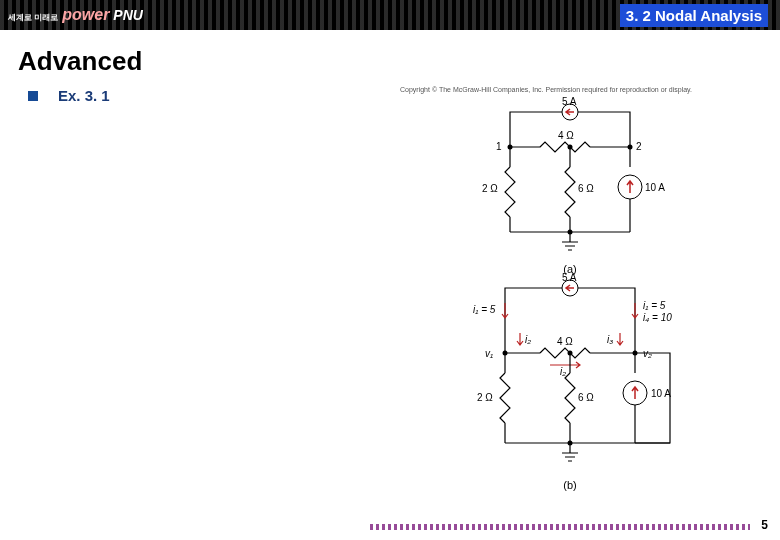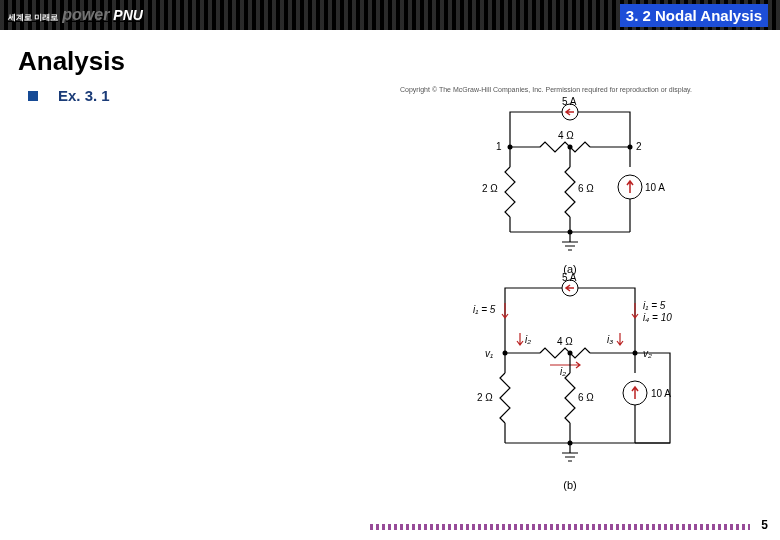--- a/index.html
+++ b/index.html
@@ -25,32 +25,31 @@
     background-image: repeating-linear-gradient(90deg, #555 0px, #555 4px, #000 4px, #000 8px);
     opacity: 0.5;
   }
   .header-left {
     position: relative;
     z-index: 2;
     padding-left: 8px;
     display: flex;
     align-items: baseline;
     gap: 4px;
-    text-decoration: underline;
   }
   .header-small {
     font-size: 8px;
     color: #fff;
     font-weight: bold;
   }
   .power-text {
     font-style: italic;
     font-weight: bold;
     font-size: 16px;
-    color: #737373;
+    color: #fca5a5;
   }
   .pnu-text {
     font-style: italic;
     font-weight: bold;
     font-size: 14px;
     color: #fff;
   }
   .header-right {
     position: absolute;
     right: 12px;
@@ -142,21 +141,21 @@
 <div class="header">
   <div class="header-pattern"></div>
   <div class="header-left">
     <span class="header-small">세계로 미래로</span>
     <span class="power-text">power</span>
     <span class="pnu-text">PNU</span>
   </div>
   <div class="header-right">3. 2 Nodal Analysis</div>
 </div>
 
-<div class="title">Analysis</div>
+<div class="title">Advanced</div>
 
 <div class="subtitle-row">
   <div class="bullet"></div>
   <div class="subtitle">Ex. 3. 1</div>
 </div>
 
 <div class="diagrams">
   <div class="copyright">Copyright © The McGraw-Hill Companies, Inc. Permission required for reproduction or display.</div>
 
   <div class="circuit circuit-a">

